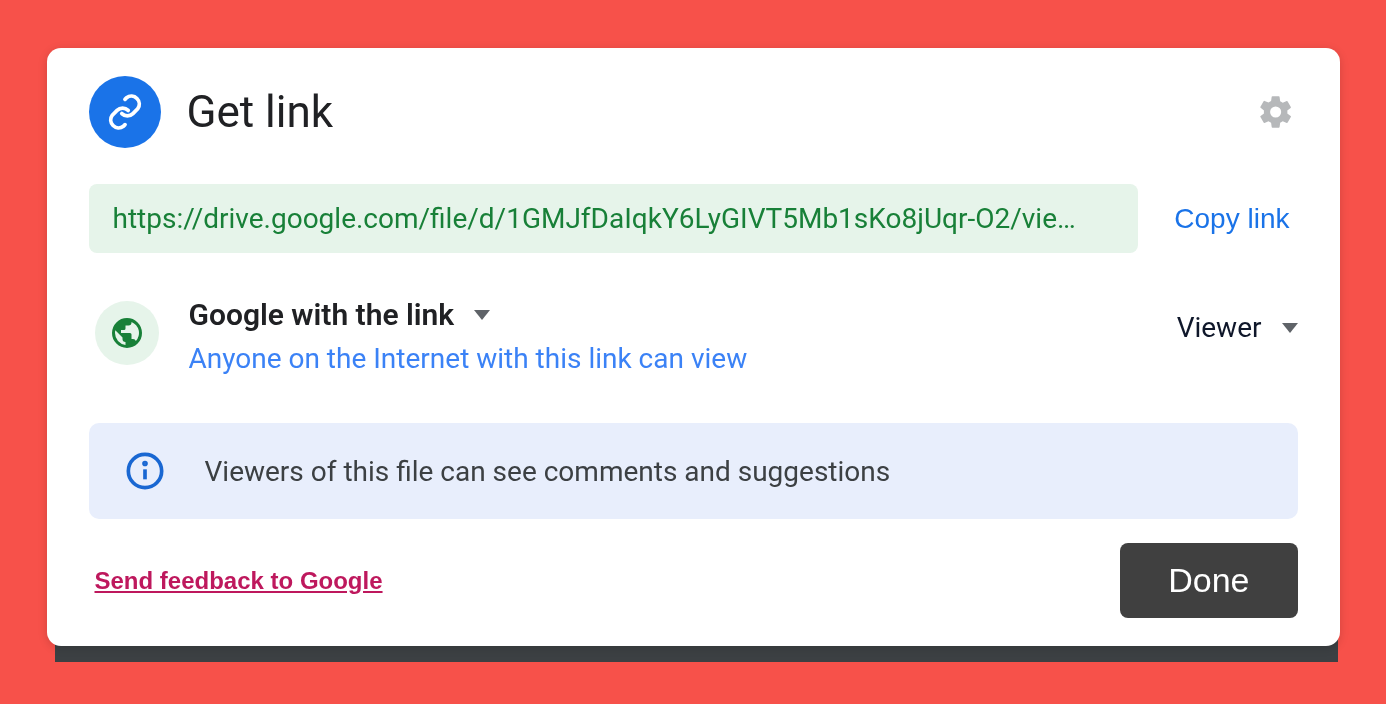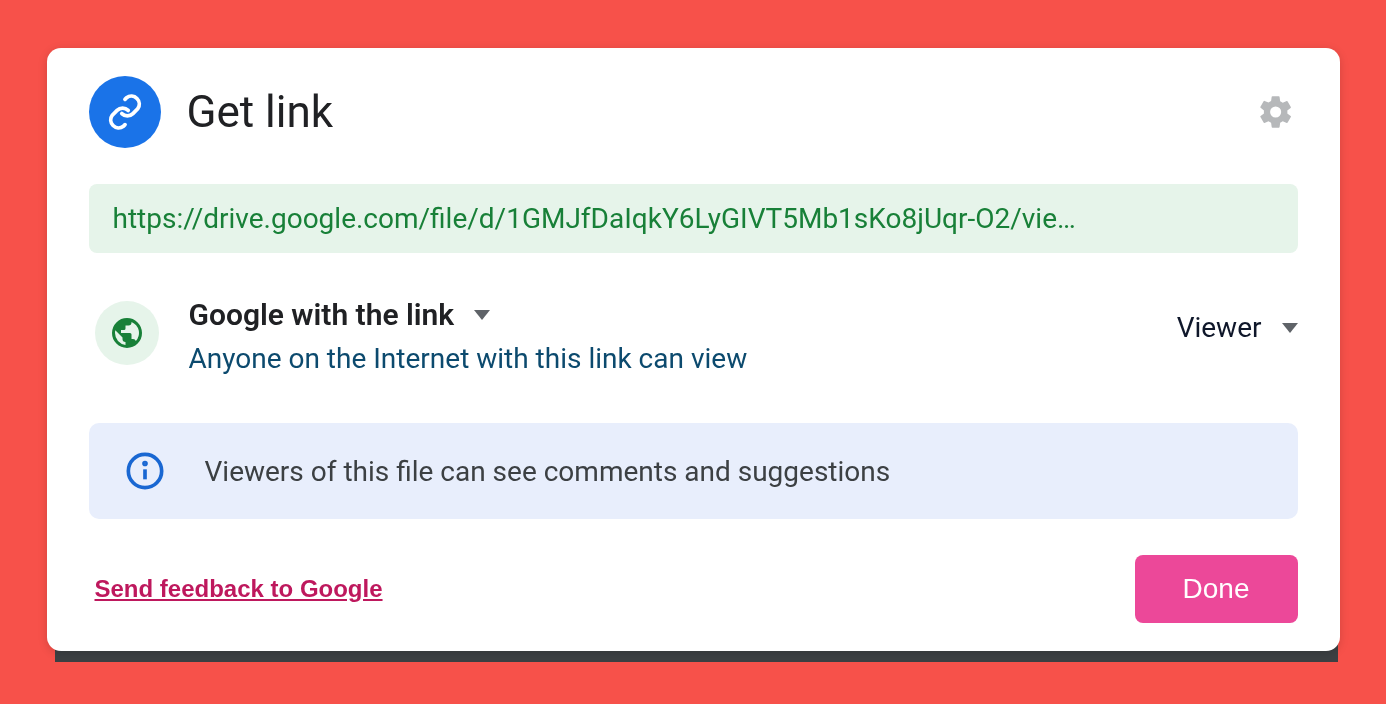--- a/index.html
+++ b/index.html
@@ -128,41 +128,41 @@
       color: #202124;
     }
     .caret-down {
       width: 0; height: 0;
       border-left: 8px solid transparent;
       border-right: 8px solid transparent;
       border-top: 10px solid #5f6368;
     }
     .access-desc {
       font-size: 28px;
-      color: #0c4a6e;
+      color: #3b82f6;
     }
     .role-dropdown {
       display: flex;
       align-items: center;
       gap: 20px;
       cursor: pointer;
       margin-top: 14px;
     }
     .role-label {
       font-size: 28px;
       color: #0f172a;
     }
     .info-banner {
       background: #e8eefc;
       border-radius: 10px;
       padding: 28px 36px;
       display: flex;
       align-items: center;
       gap: 40px;
-      margin-bottom: 36px;
+      margin-bottom: 24px;
     }
     .info-text {
       font-size: 28px;
       color: #3c4043;
     }
     .footer-row {
       display: flex;
       align-items: center;
       justify-content: space-between;
       padding-left: 6px;
@@ -170,23 +170,23 @@
     .feedback-link {
       font-size: 24px;
       color: #be185d;
       text-decoration: underline;
       font-weight: 600;
       cursor: pointer;
       border: none;
       background: transparent;
     }
     .done-btn {
-      background: #ec4899;
+      background: #404040;
       color: #fff;
-      font-size: 28px;
+      font-size: 34px;
       font-weight: 500;
       border: none;
       border-radius: 8px;
       padding: 18px 48px;
       cursor: pointer;
     }
   </style>
 </head>
 <body>
 
@@ -205,20 +205,21 @@
       <h1 class="dialog-title">Get link</h1>
       <button class="gear-btn">
         <svg width="38" height="38" viewBox="0 0 24 24" fill="#b6b8ba">
           <path d="M19.14,12.94a7.14,7.14,0,0,0,.05-.94,7.14,7.14,0,0,0-.05-.94l2.11-1.65a.5.5,0,0,0,.12-.64l-2-3.46a.5.5,0,0,0-.61-.22l-2.49,1a7,7,0,0,0-1.63-.94l-.38-2.65A.5.5,0,0,0,13.77,2H9.77a.5.5,0,0,0-.49.42L8.9,5.07a7,7,0,0,0-1.63.94l-2.49-1a.5.5,0,0,0-.61.22l-2,3.46a.5.5,0,0,0,.12.64L4.4,11.06a7.14,7.14,0,0,0-.05.94,7.14,7.14,0,0,0,.05.94L2.29,14.59a.5.5,0,0,0-.12.64l2,3.46a.5.5,0,0,0,.61.22l2.49-1a7,7,0,0,0,1.63.94l.38,2.65a.5.5,0,0,0,.49.42h4a.5.5,0,0,0,.49-.42l.38-2.65a7,7,0,0,0,1.63-.94l2.49,1a.5.5,0,0,0,.61-.22l2-3.46a.5.5,0,0,0-.12-.64ZM11.77,15.5A3.5,3.5,0,1,1,15.27,12,3.5,3.5,0,0,1,11.77,15.5Z"></path>
         </svg>
       </button>
     </div>
 
     <div class="url-row">
       <div class="url-box">https://drive.google.com/file/d/1GMJfDaIqkY6LyGIVT5Mb1sKo8jUqr-O2/vie…</div>
+      <button class="copy-link">Copy link</button>
     </div>
 
     <div class="access-row">
       <div class="globe-circle">
         <svg width="36" height="36" viewBox="0 0 24 24" fill="#188038">
           <path d="M12 2a10 10 0 1 0 10 10A10 10 0 0 0 12 2Zm-1 17.93A8 8 0 0 1 4 12a8.1 8.1 0 0 1 .21-1.79L9 15v1a2 2 0 0 0 2 2Zm6.9-2.54A2 2 0 0 0 16 16h-1v-3a1 1 0 0 0-1-1H8v-2h2a1 1 0 0 0 1-1V7h2a2 2 0 0 0 2-2v-.41A8 8 0 0 1 17.9 17.39Z"></path>
         </svg>
       </div>
       <div class="access-text">
         <div class="access-dropdown">

